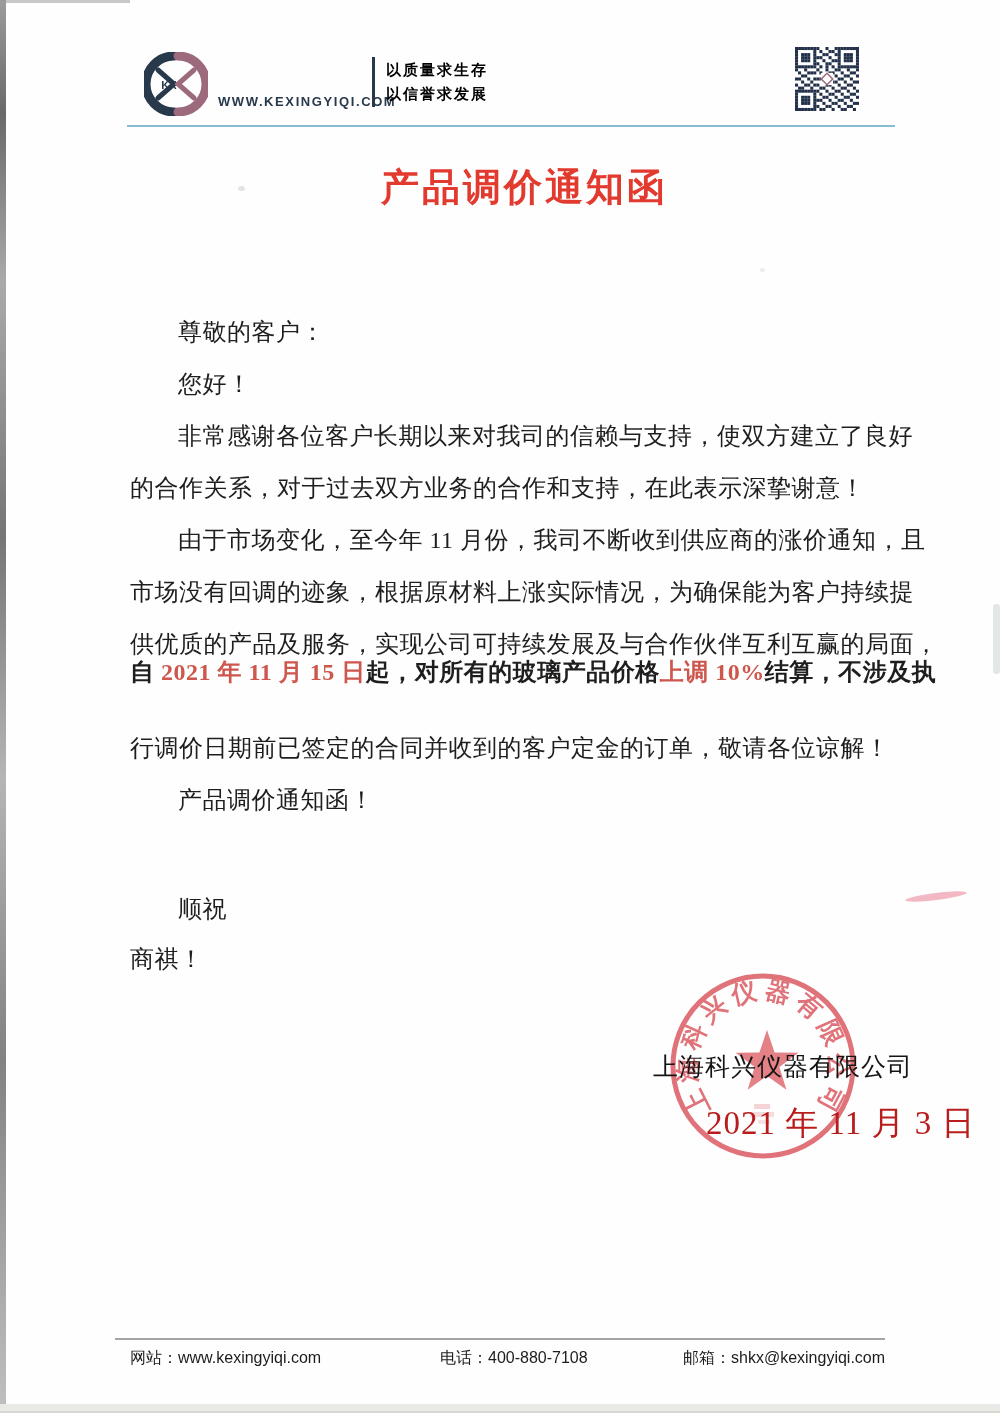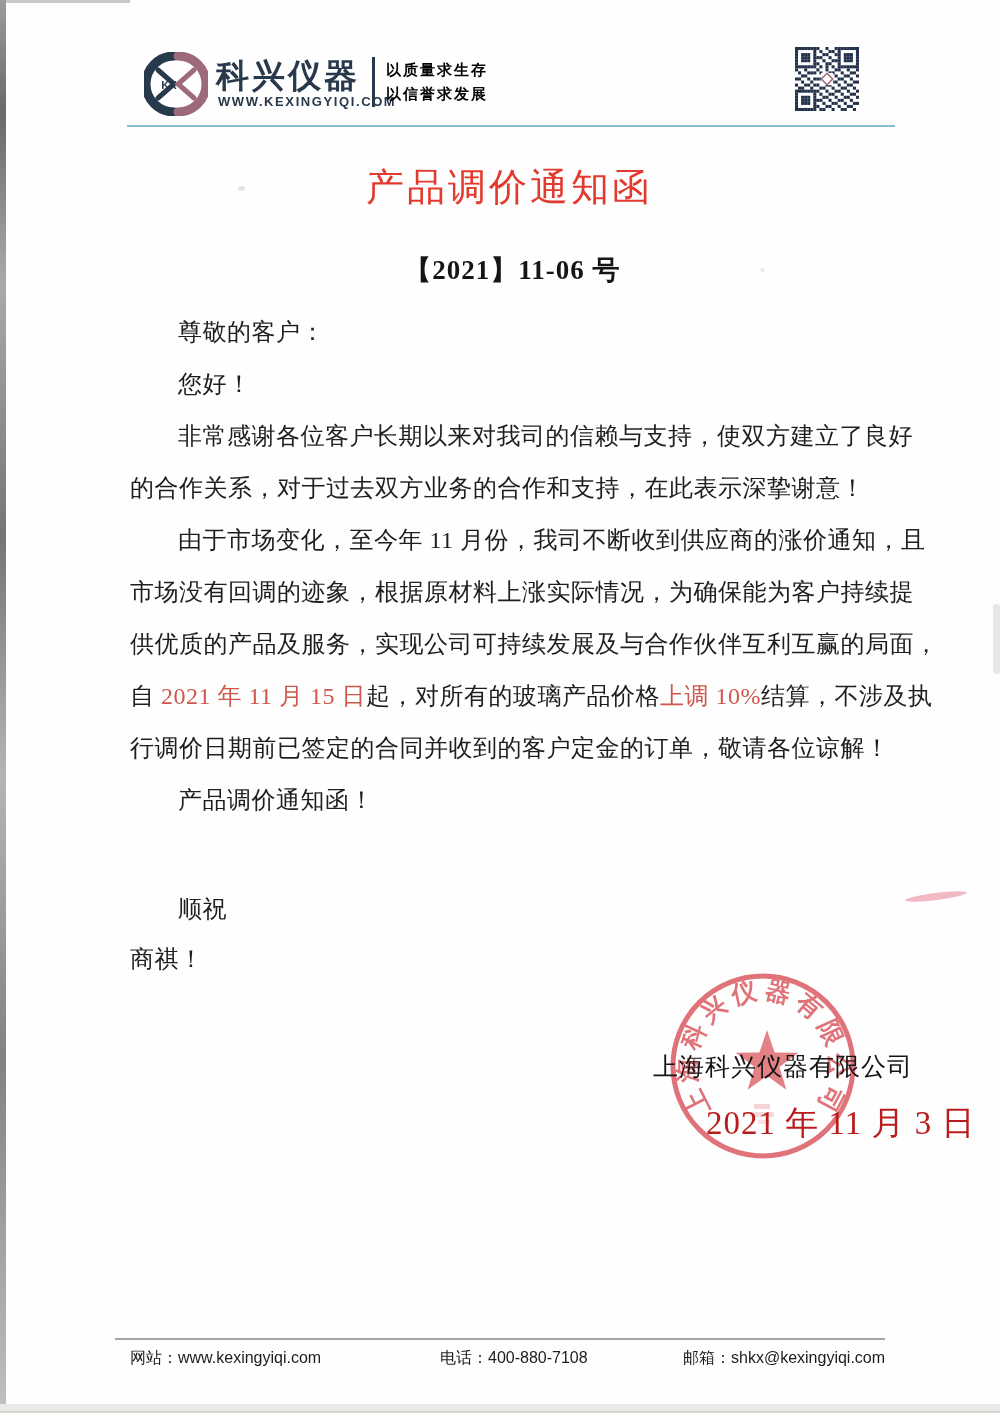--- a/index.html
+++ b/index.html
@@ -22,22 +22,22 @@
   .brand-name{left:216px;top:54px;font-family:"Liberation Sans",sans-serif;font-weight:bold;
     font-size:33px;letter-spacing:3px;color:#28394b;}
   .brand-site{left:218px;top:94px;font-family:"Liberation Sans",sans-serif;font-weight:bold;
     font-size:13px;letter-spacing:1.6px;color:#28394b;}
   .brand-divider{left:372px;top:57px;width:3px;height:50px;background:#28394b;}
   .slogan{left:386px;top:58px;font-family:"Liberation Sans",sans-serif;font-weight:bold;
     font-size:15px;line-height:24px;color:#000000;letter-spacing:2px;}
   .blue-rule{left:127px;top:125px;width:768px;height:2px;background:#79b6d0;opacity:.9;}
 
   
-  .doc-title{left:127px;top:162px;width:765px;text-align:center;
-    font-size:38px;font-weight:normal;color:#e23a2e;letter-spacing:3px;}
+  .doc-title{left:142px;top:162px;width:765px;text-align:center;
+    font-size:38px;font-weight:bold;color:#e23a2e;letter-spacing:3px;}
   .doc-number{left:130px;top:252px;width:765px;text-align:center;
     font-size:27px;font-weight:bold;color:#151515;letter-spacing:1px;}
 
   
   .body-line{position:absolute;left:130px;width:768px;height:52px;line-height:52px;
     font-size:24px;letter-spacing:.5px;white-space:nowrap;}
   .body-line.indent{padding-left:48px;}
   .body-line .red{color:#cd574d;}
 
   
@@ -65,21 +65,20 @@
 
   <svg class="abs" style="left:144px;top:52px;" width="64" height="64" viewBox="0 0 64 64">
     <g fill="none" stroke-linecap="round">
       <path d="M30 4 A28 28 0 0 0 30 60" stroke="#28394b" stroke-width="9"></path>
       <path d="M34 4 A28 28 0 0 1 34 60" stroke="#9c6a7c" stroke-width="9"></path>
       <path d="M14 18 L30 32 L14 46" stroke="#28394b" stroke-width="5"></path>
       <path d="M50 18 L34 32 L50 46" stroke="#9c6a7c" stroke-width="5"></path>
     </g>
     <text x="25" y="37" font-family="Liberation Sans,sans-serif" font-size="11" font-weight="bold" fill="#28394b" text-anchor="middle">KX</text>
   </svg>
-  <div class="abs brand-name">科兴仪器</div>
   <div class="abs brand-site">WWW.KEXINGYIQI.COM</div>
   <div class="abs brand-divider"></div>
   <div class="abs slogan">
     <div>以质量求生存</div>
     <div>以信誉求发展</div>
   </div>
   <svg id="qr" class="abs" style="left:795px;top:47px;" width="64" height="64" viewBox="0 0 63 63">
       <rect x="0" y="0" width="3" height="3" fill="#22304a"></rect>
       <rect x="3" y="0" width="3" height="3" fill="#22304a"></rect>
       <rect x="6" y="0" width="3" height="3" fill="#22304a"></rect>
@@ -304,31 +303,30 @@
       <rect x="36" y="60" width="3" height="3" fill="#22304a"></rect>
       <rect x="45" y="60" width="3" height="3" fill="#22304a"></rect>
       <rect x="48" y="60" width="3" height="3" fill="#22304a"></rect>
       <rect x="57" y="60" width="3" height="3" fill="#22304a"></rect>
       <rect x="25.5" y="25.5" width="12" height="12" fill="#ffffff"></rect>
       <rect x="27.5" y="27.5" width="8" height="8" fill="none" stroke="#9c6a7c" stroke-width="1.5" transform="rotate(45 31.5 31.5)"></rect>
     </svg>
   <div class="abs blue-rule"></div>
 
   <div class="abs doc-title">产品调价通知函</div>
-  <div class="abs doc-number">【2021】11-06 号</div>
 
   <div id="body-lines">
       <div class="body-line indent" style="top: 306px;"><span>尊敬的客户：</span></div>
       <div class="body-line indent" style="top: 358px;"><span>您好！</span></div>
       <div class="body-line indent" style="top: 410px;"><span>非常感谢各位客户长期以来对我司的信赖与支持，使双方建立了良好</span></div>
       <div class="body-line" style="top: 462px;"><span>的合作关系，对于过去双方业务的合作和支持，在此表示深挚谢意！</span></div>
       <div class="body-line indent" style="top: 514px;"><span>由于市场变化，至今年 11 月份，我司不断收到供应商的涨价通知，且</span></div>
       <div class="body-line" style="top: 566px;"><span>市场没有回调的迹象，根据原材料上涨实际情况，为确保能为客户持续提</span></div>
       <div class="body-line" style="top: 618px;"><span>供优质的产品及服务，实现公司可持续发展及与合作伙伴互利互赢的局面，</span></div>
-      <div class="body-line" style="top: 670px;"><span>自 </span><span class="red">2021 年 11 月 15 日</span><span>起，对所有的玻璃产品价格</span><span class="red">上调 10%</span><span>结算，不涉及执</span></div>
+      <div class="body-line" style="top: 646px; font-weight: bold;"><span>自 </span><span class="red">2021 年 11 月 15 日</span><span>起，对所有的玻璃产品价格</span><span class="red">上调 10%</span><span>结算，不涉及执</span></div>
       <div class="body-line" style="top: 722px;"><span>行调价日期前已签定的合同并收到的客户定金的订单，敬请各位谅解！</span></div>
       <div class="body-line indent" style="top: 774px;"><span>产品调价通知函！</span></div>
       <div class="body-line indent" style="top: 883.2px;"><span>顺祝</span></div>
       <div class="body-line" style="top: 932.6px;"><span>商祺！</span></div>
     </div>
 
   <svg class="abs seal-svg" viewBox="0 0 200 200">
     <g opacity="0.82">
       <circle cx="101" cy="100" r="90" fill="none" stroke="#d9555d" stroke-width="5"></circle>
       <polygon points="105,64 112.6,86.5 136.4,86.8 117.4,101 124.4,123.7 105,110 85.6,123.7 92.6,101 73.6,86.8 97.4,86.5" fill="#d9555d" opacity="0.9"></polygon>

